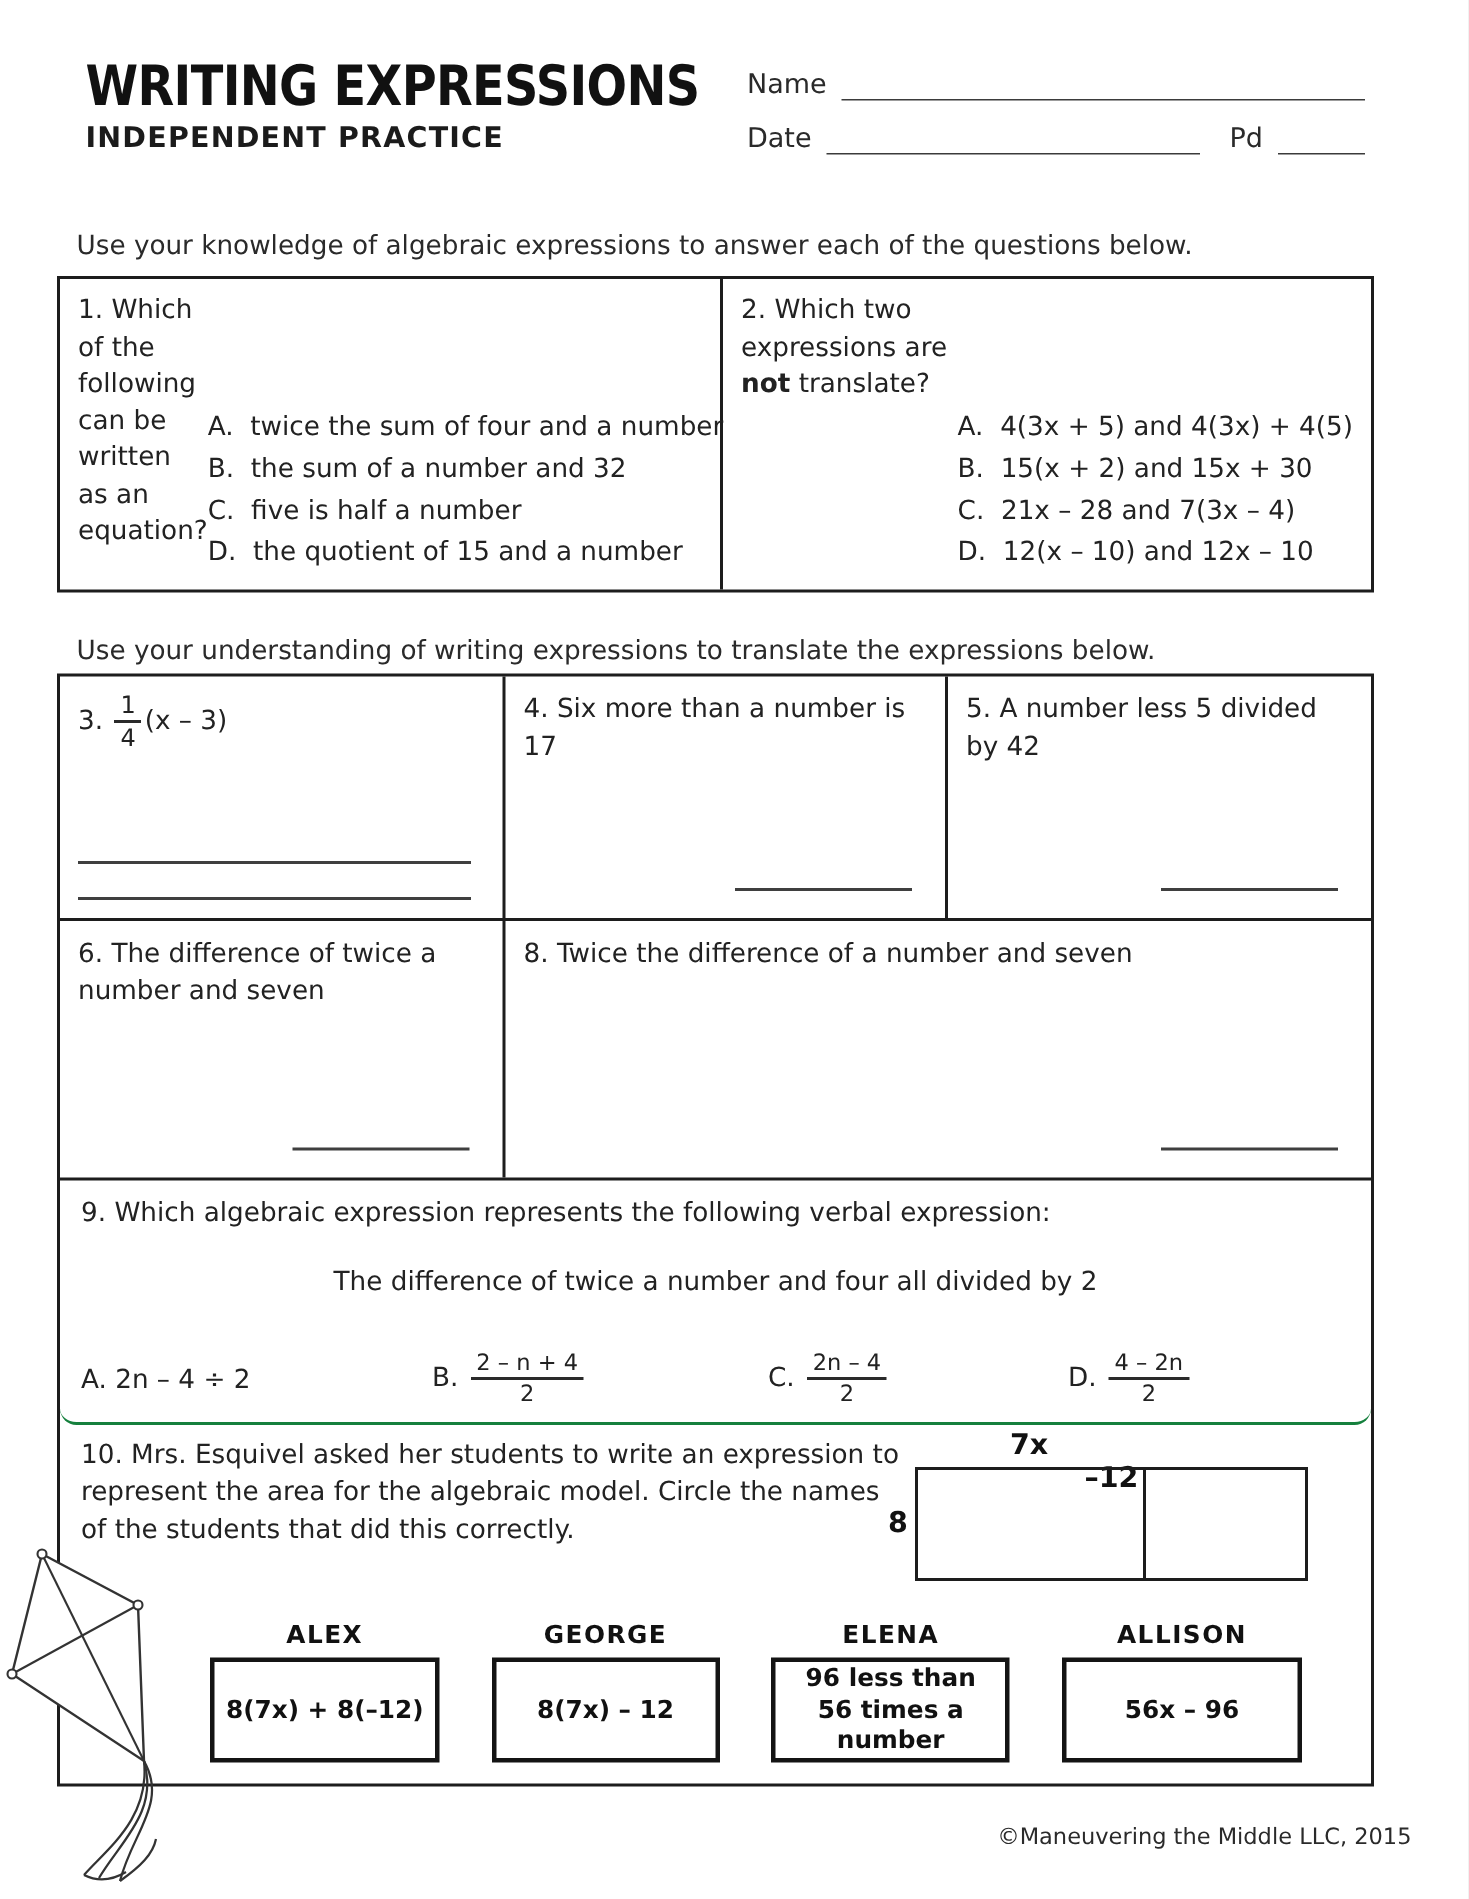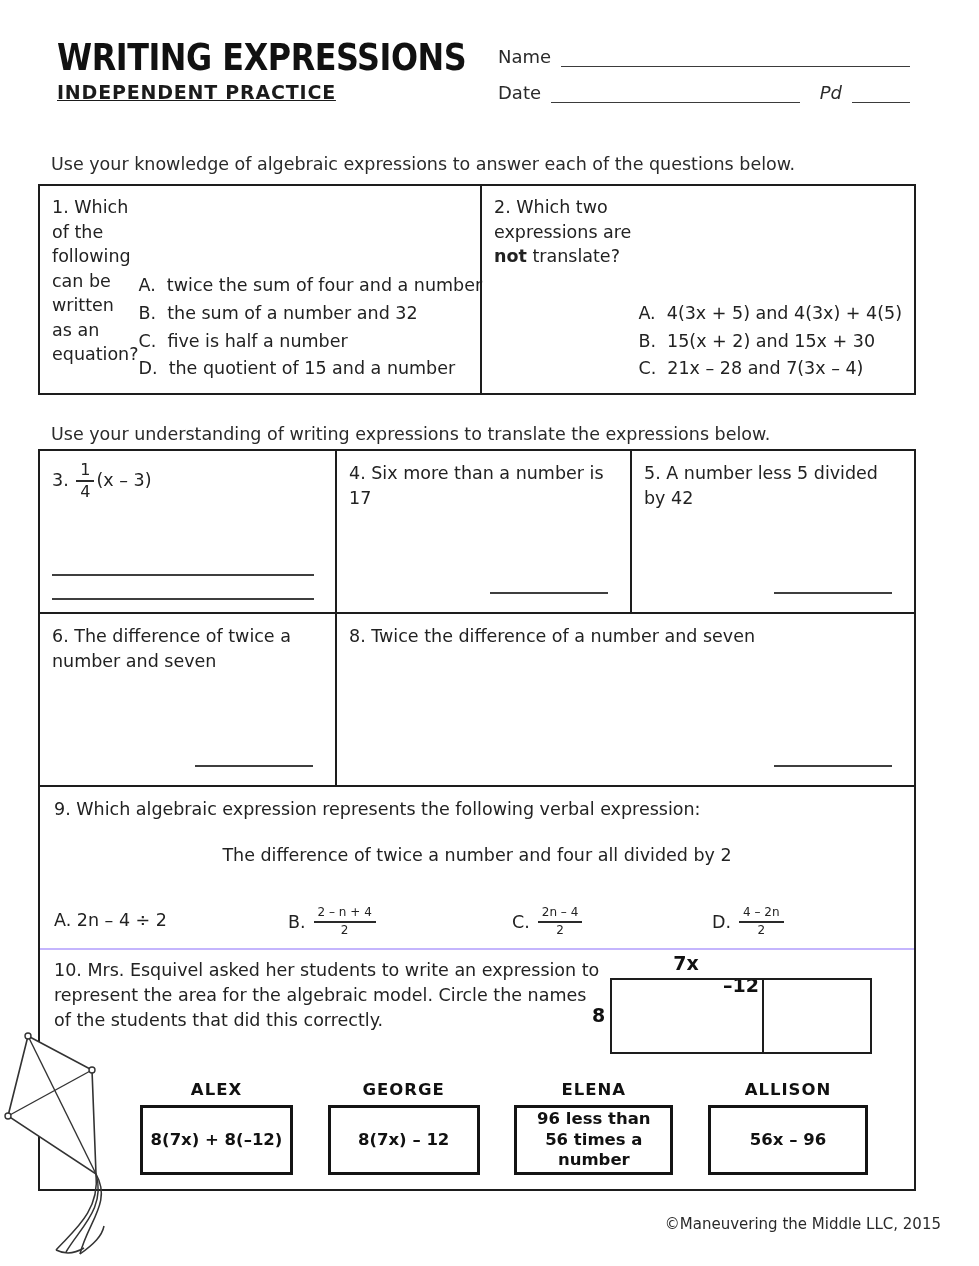--- a/index.html
+++ b/index.html
@@ -10,21 +10,21 @@
     font-family:"DejaVu Sans", sans-serif;
     color:#222;
     overflow:hidden;
   }
   
   .title-block { position:absolute; left:57px; top:36px; }
   .main-title {
     margin:0; font-size:37px; font-weight:800; letter-spacing:-0.5px;
     color:#111; transform:scaleX(0.86); transform-origin:left top; white-space:nowrap;
   }
-  .sub-title { margin:2px 0 0 0; font-size:19px; font-weight:600; letter-spacing:0.8px; color:#1b1b1b;text-decoration:underline; }
+  .sub-title { margin:2px 0 0 0; font-size:19px; font-weight:600; letter-spacing:0.8px; color:#1b1b1b; }
   .namedate-block { position:absolute; left:498px; top:46px; width:412px; font-size:18px; color:#2a2a2a; }
   .nd-row { display:flex; align-items:flex-end; margin-bottom:15px; }
   .nd-label { margin-right:10px; white-space:nowrap; }
   .nd-line { flex:1; border-bottom:1.6px solid #3b3b3b; height:20px; }
   .nd-line-short { width:58px; border-bottom:1.6px solid #3b3b3b; height:20px; }
   
   .instruction { position:absolute; left:51px; font-size:17.5px; color:#2a2a2a; }
   
   .table1 {
     position:absolute; left:38px; top:184px; width:878px; height:211px;
@@ -51,27 +51,27 @@
   .ans-line-short { border-bottom:2px solid #3f3f3f; width:118px; height:20px; }
   .lines-left { margin-top:auto; margin-bottom:4px; }
   .line-right { margin-top:auto; margin-bottom:10px; align-self:flex-end; margin-right:10px; }
   .q7-lines { margin-top:auto; margin-bottom:2px; }
   .q7-lines .ans-line-long { width:278px; }
   
   .frac { display:inline-block; vertical-align:middle; text-align:center; font-size:16px; line-height:1.15; margin:0 2px; }
   .frac .num { display:block; border-bottom:2px solid #2a2a2a; padding:0 4px 1px 4px; }
   .frac .den { display:block; padding-top:1px; }
   
-  .q9-row { position:relative; height:163px; border-bottom:2px solid #c4b5fd; box-sizing:border-box; font-size:17.5px; }
+  .q9-row { position:relative; height:163px; border-bottom:2px solid #15803d; box-sizing:border-box; font-size:17.5px;border-radius:11px; }
   .q9-prompt { padding:12px 14px 0 14px; }
   .q9-verbal { text-align:center; margin-top:26px; }
   .q9-opt { position:absolute; bottom:18px; white-space:nowrap; }
   .q9-opt-frac { display:inline-flex; align-items:center; position:absolute; bottom:10px; }
   .q9-opt-frac .lbl { margin-right:6px; }
-  .q9-opt-frac .frac { font-size:12px; }
+  .q9-opt-frac .frac { font-size:15px; }
   
   .q10-row { position:relative; height:239px; box-sizing:border-box; font-size:17.5px; }
   .q10-text { position:absolute; left:14px; top:8px; width:548px; line-height:1.42; }
   .model { position:absolute; left:552px; top:2px; width:300px; }
   .model-top-labels { position:absolute; top:0; left:18px; width:262px; display:flex; font-weight:700; font-size:19px; color:#111;flex-direction:column; }
   .model-top-labels .tl { width:152px; text-align:center; }
   .model-top-labels .tr { flex:1; text-align:center; }
   .model-side-label { position:absolute; left:0; top:52px; font-weight:700; font-size:19px; color:#111; }
   .model-box { position:absolute; left:18px; top:26px; width:262px; height:76px; border:2px solid #1d1d1d; box-sizing:border-box; display:flex; }
   .model-cell-left { width:150px; border-right:2px solid #1d1d1d; }
@@ -104,21 +104,21 @@
   </div>
 
   <div class="namedate-block">
     <div class="nd-row">
       <span class="nd-label">Name</span>
       <span class="nd-line"></span>
     </div>
     <div class="nd-row">
       <span class="nd-label">Date</span>
       <span class="nd-line"></span>
-      <span class="nd-label" style="margin-left:20px;font-style:italic;">Pd</span>
+      <span class="nd-label" style="margin-left:20px;">Pd</span>
       <span class="nd-line-short"></span>
     </div>
   </div>
 
   <div class="instruction" style="top:154px;">Use your knowledge of algebraic expressions to answer each of the questions below.</div>
 
   <div class="table1">
     <div class="t1-cell left">
       <div>1. Which of the following can be written as an equation?</div>
       <div class="options">
@@ -127,20 +127,21 @@
         <div>C.  five is half a number</div>
         <div>D.  the quotient of 15 and a number</div>
       </div>
     </div>
     <div class="t1-cell right">
       <div><span>2. Which two expressions are </span><span class="bold">not</span><span> translate?</span></div>
       <div class="options">
         <div>A.  4(3x + 5) and 4(3x) + 4(5)</div>
         <div>B.  15(x + 2) and 15x + 30</div>
         <div>C.  21x – 28 and 7(3x – 4)</div>
+        <div>D.  12(x – 10) and 12x – 10</div>
       </div>
     </div>
   </div>
 
   <div class="instruction" style="top:424px;">Use your understanding of writing expressions to translate the expressions below.</div>
 
   <div class="table2">
 
     <div class="t2-row r1">
       <div class="t2-cell c-a">

